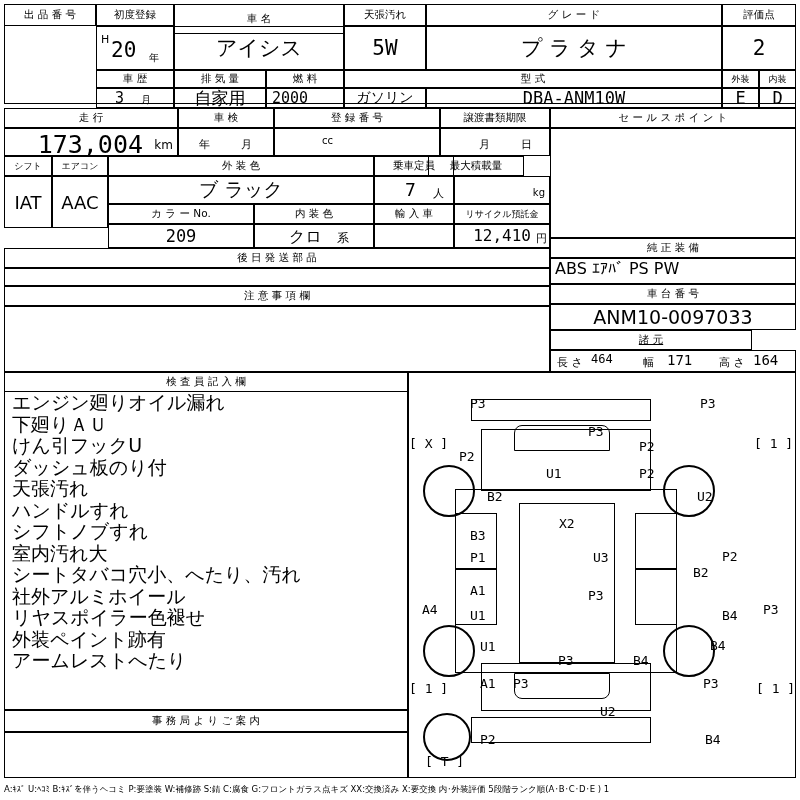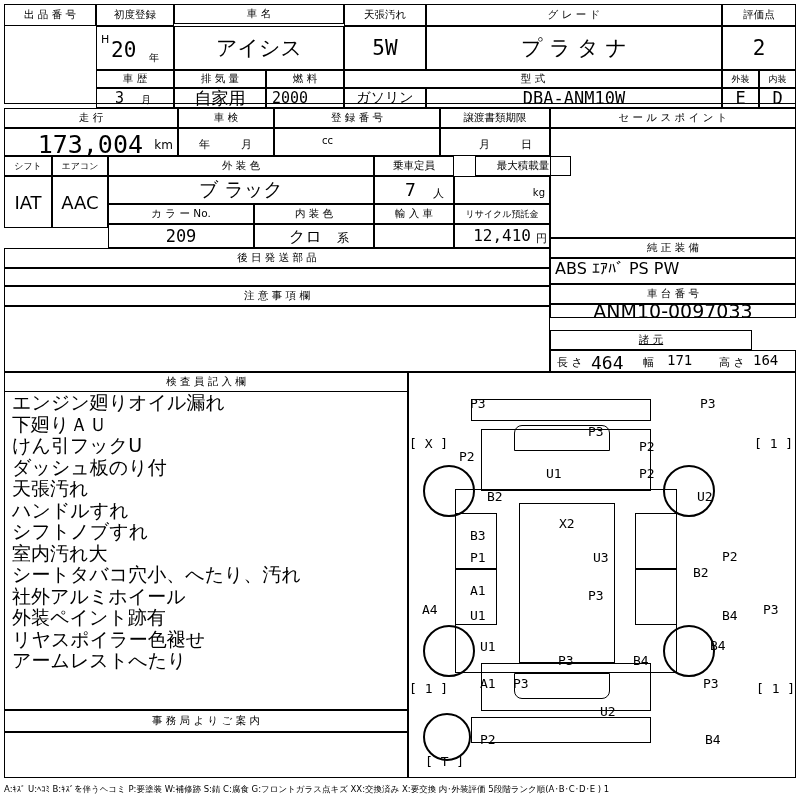--- a/index.html
+++ b/index.html
@@ -29,21 +29,21 @@
 </style>
 </head>
 <body>
 
 <div class="sheet">
 
   <div class="box" style="left:4px;top:4px;width:792px;height:100px;"></div>
 
   <div class="box ctr small" style="left:4px;top:4px;width:92px;height:22px;">出 品 番 号</div>
   <div class="box ctr small" style="left:96px;top:4px;width:78px;height:22px;">初度登録</div>
-  <div class="box ctr small" style="left:174px;top:4px;width:170px;height:20px;">車 名</div>
+  <div class="box ctr small" style="left:174px;top:4px;width:170px;height:30px;">車 名</div>
   <div class="box ctr small" style="left:344px;top:4px;width:82px;height:22px;">天張汚れ</div>
   <div class="box ctr small" style="left:426px;top:4px;width:296px;height:22px;">グ レ ー ド</div>
   <div class="box ctr small" style="left:722px;top:4px;width:74px;height:22px;">評価点</div>
 
   <div class="box" style="left:96px;top:26px;width:78px;height:44px;">
     <div style="position:absolute;left:4px;top:6px;font-size:11px;">H</div>
     <div style="position:absolute;left:14px;top:11px;font-size:21px;" class="mono">20</div>
     <div style="position:absolute;left:52px;top:24px;font-size:10px;">年</div>
   </div>
   <div class="box ctr big" style="left:174px;top:26px;width:170px;height:44px;">アイシス</div>
@@ -91,21 +91,21 @@
     <div style="position:absolute;left:80px;top:8px;font-size:11px;">日</div>
   </div>
 
   <div class="box ctr small" style="left:550px;top:108px;width:246px;height:20px;">セ ー ル ス ポ イ ン ト</div>
   <div class="box" style="left:550px;top:128px;width:246px;height:110px;"></div>
 
   <div class="box ctr tiny" style="left:4px;top:156px;width:48px;height:20px;">シフト</div>
   <div class="box ctr tiny" style="left:52px;top:156px;width:56px;height:20px;">エアコン</div>
   <div class="box ctr small" style="left:108px;top:156px;width:266px;height:20px;">外 装 色</div>
   <div class="box ctr small" style="left:374px;top:156px;width:80px;height:20px;">乗車定員</div>
-  <div class="box ctr small" style="left:475px;top:156px;width:96px;height:20px;">最大積載量</div>
+  <div class="box ctr small" style="left:428px;top:156px;width:96px;height:20px;">最大積載量</div>
 
   <div class="box ctr" style="left:108px;top:176px;width:266px;height:28px;font-size:19px;">ブ ラック</div>
   <div class="box" style="left:374px;top:176px;width:80px;height:28px;">
     <div style="position:absolute;left:30px;top:2px;font-size:18px;" class="mono">7</div>
     <div style="position:absolute;left:58px;top:9px;font-size:11px;">人</div>
   </div>
   <div class="box" style="left:454px;top:176px;width:96px;height:28px;">
     <div style="position:absolute;right:4px;top:10px;font-size:10px;">kg</div>
   </div>
 
@@ -131,48 +131,48 @@
   <div class="box ctr small" style="left:4px;top:248px;width:546px;height:20px;">後 日 発 送 部 品</div>
   <div class="box" style="left:4px;top:268px;width:546px;height:18px;"></div>
 
   <div class="box ctr small" style="left:550px;top:238px;width:246px;height:20px;">純 正 装 備</div>
   <div class="box lf" style="left:550px;top:258px;width:246px;height:26px;font-size:16px;">ABS ｴｱﾊﾞ PS PW</div>
 
   <div class="box ctr small" style="left:4px;top:286px;width:546px;height:20px;">注 意 事 項 欄</div>
   <div class="box" style="left:4px;top:306px;width:546px;height:66px;"></div>
 
   <div class="box ctr small" style="left:550px;top:284px;width:246px;height:20px;">車 台 番 号</div>
-  <div class="box ctr" style="left:550px;top:304px;width:246px;height:14px;font-size:19px;">ANM10-0097033</div>
+  <div class="box ctr" style="left:550px;top:304px;width:246px;height:26px;font-size:19px;">ANM10-0097033</div>
 
   <div class="box ctr small" style="left:550px;top:330px;width:202px;height:20px;text-decoration:underline;">諸 元</div>
   <div class="box" style="left:550px;top:350px;width:246px;height:22px;">
     <div style="position:absolute;left:6px;top:4px;font-size:11px;">長 さ</div>
-    <div style="position:absolute;left:40px;top:1px;font-size:18px;" class="mono">464</div>
+    <div style="position:absolute;left:40px;top:1px;font-size:12px;" class="mono">464</div>
     <div style="position:absolute;left:92px;top:4px;font-size:11px;">幅</div>
     <div style="position:absolute;left:116px;top:1px;font-size:14px;" class="mono">171</div>
     <div style="position:absolute;left:168px;top:4px;font-size:11px;">高 さ</div>
     <div style="position:absolute;left:202px;top:1px;font-size:14px;" class="mono">164</div>
   </div>
 
   <div class="box" style="left:4px;top:372px;width:404px;height:338px;"></div>
   <div class="box ctr small" style="left:4px;top:372px;width:404px;height:20px;">検 査 員 記 入 欄</div>
 
   <div class="inspector-list">
     <div>エンジン廻りオイル漏れ</div>
     <div>下廻りＡＵ</div>
     <div>けん引フックU</div>
     <div>ダッシュ板のり付</div>
     <div>天張汚れ</div>
     <div>ハンドルすれ</div>
     <div>シフトノブすれ</div>
     <div>室内汚れ大</div>
     <div>シートタバコ穴小、へたり、汚れ</div>
     <div>社外アルミホイール</div>
+    <div>リヤスポイラー色褪せ</div>
     <div>外装ペイント跡有</div>
-    <div>リヤスポイラー色褪せ</div>
     <div>アームレストへたり</div>
   </div>
 
   <div class="box ctr small" style="left:4px;top:710px;width:404px;height:22px;">事 務 局 よ り ご 案 内</div>
   <div class="box" style="left:4px;top:732px;width:404px;height:46px;"></div>
 
   <div class="box" style="left:408px;top:372px;width:388px;height:406px;">
 
     <div class="cpart" style="left:62px;top:26px;width:180px;height:22px;"></div>
 

